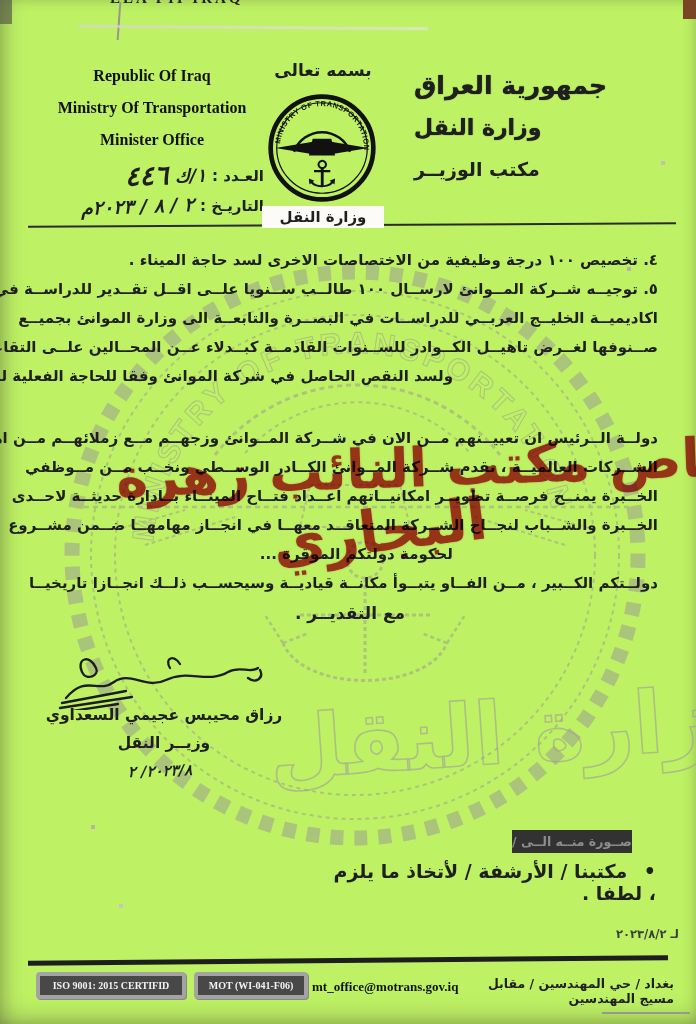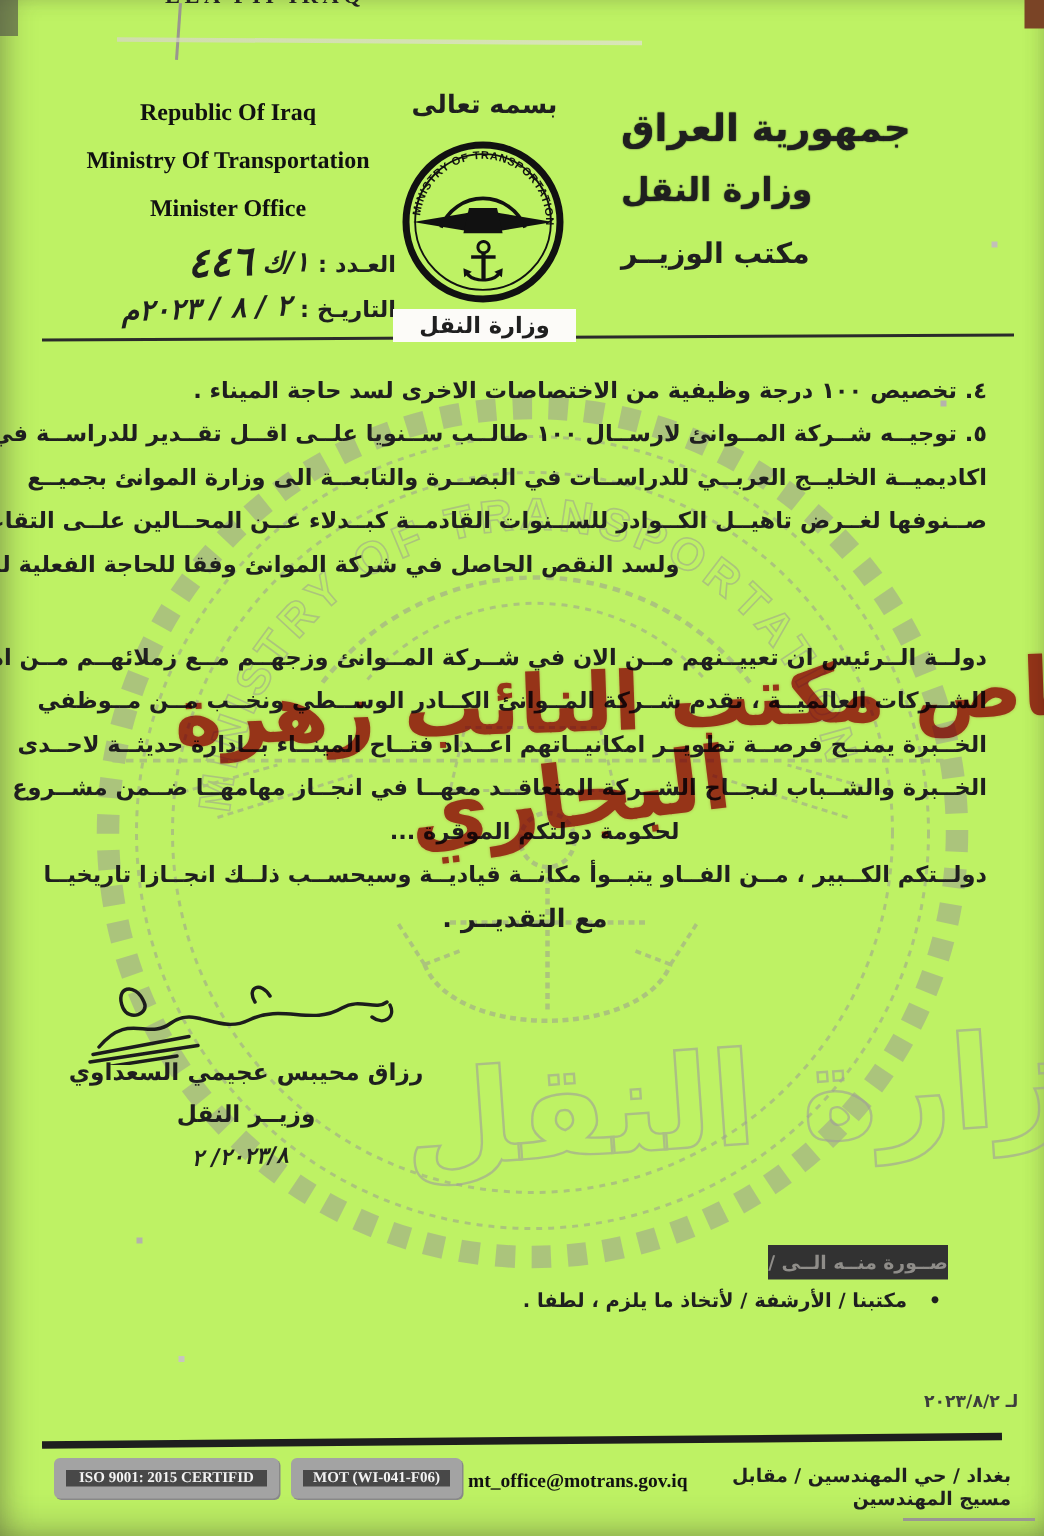--- a/index.html
+++ b/index.html
@@ -63,27 +63,27 @@
 
   
   .sig-svg { left:52px; top:648px; width:230px; height:62px; z-index:2; }
   .sig-name { left:36px; top:706px; width:256px; text-align:center; font-size:15.5px; z-index:2; }
   .sig-title { left:36px; top:734px; width:256px; text-align:center; font-size:15.5px; z-index:2; }
   .sig-date { left:60px; top:762px; width:200px; text-align:center; font-size:15px; z-index:2; }
 
   
   .copy-head { left:512px; top:830px; width:120px; height:23px; background:#323232;
                color:#8f8d89; font-size:12.5px; text-align:center; line-height:23px; z-index:2; }
-  .copy-item { left:320px; top:860px; width:336px; font-size:13px; text-align:center; z-index:2; }
+  .copy-item { left:320px; top:860px; width:336px; font-size:19px; text-align:right; z-index:2; }
 
   .margin-note { left:616px; top:927px; font-size:11.5px; color:#3d3d3d; font-weight:bold; direction:rtl; white-space:nowrap; }
 
   
   .foot-line { left:28px; top:958px; width:640px; height:5px; background:#1e1e1e; transform:rotate(-.5deg); }
-  .badge { height:27px; background:#484848; border:8px solid #a3a3a3; border-radius:4px;
+  .badge { height:27px; background:#484848; border:4px solid #a3a3a3; border-radius:4px;
            color:#f2f2f2; font-family:"Liberation Serif",serif; font-weight:bold; font-size:10px;
            display:flex; align-items:center; justify-content:center; padding:0 6px; z-index:2;
            box-shadow:1px 1px 0 #888; }
   .iso { left:36px; top:972px; width:150px; }
   .mot { left:194px; top:972px; width:114px; }
   .email { left:312px; top:979px; font-size:13px; direction:ltr; }
   .address { left:478px; top:976px; width:196px; font-size:12.5px; text-align:right; }
   .foot-tail { left:602px; top:1012px; width:88px; height:2px; background:#9a9792; }
 
   .specks { left:0; top:0; width:2px; height:2px; background:transparent;

